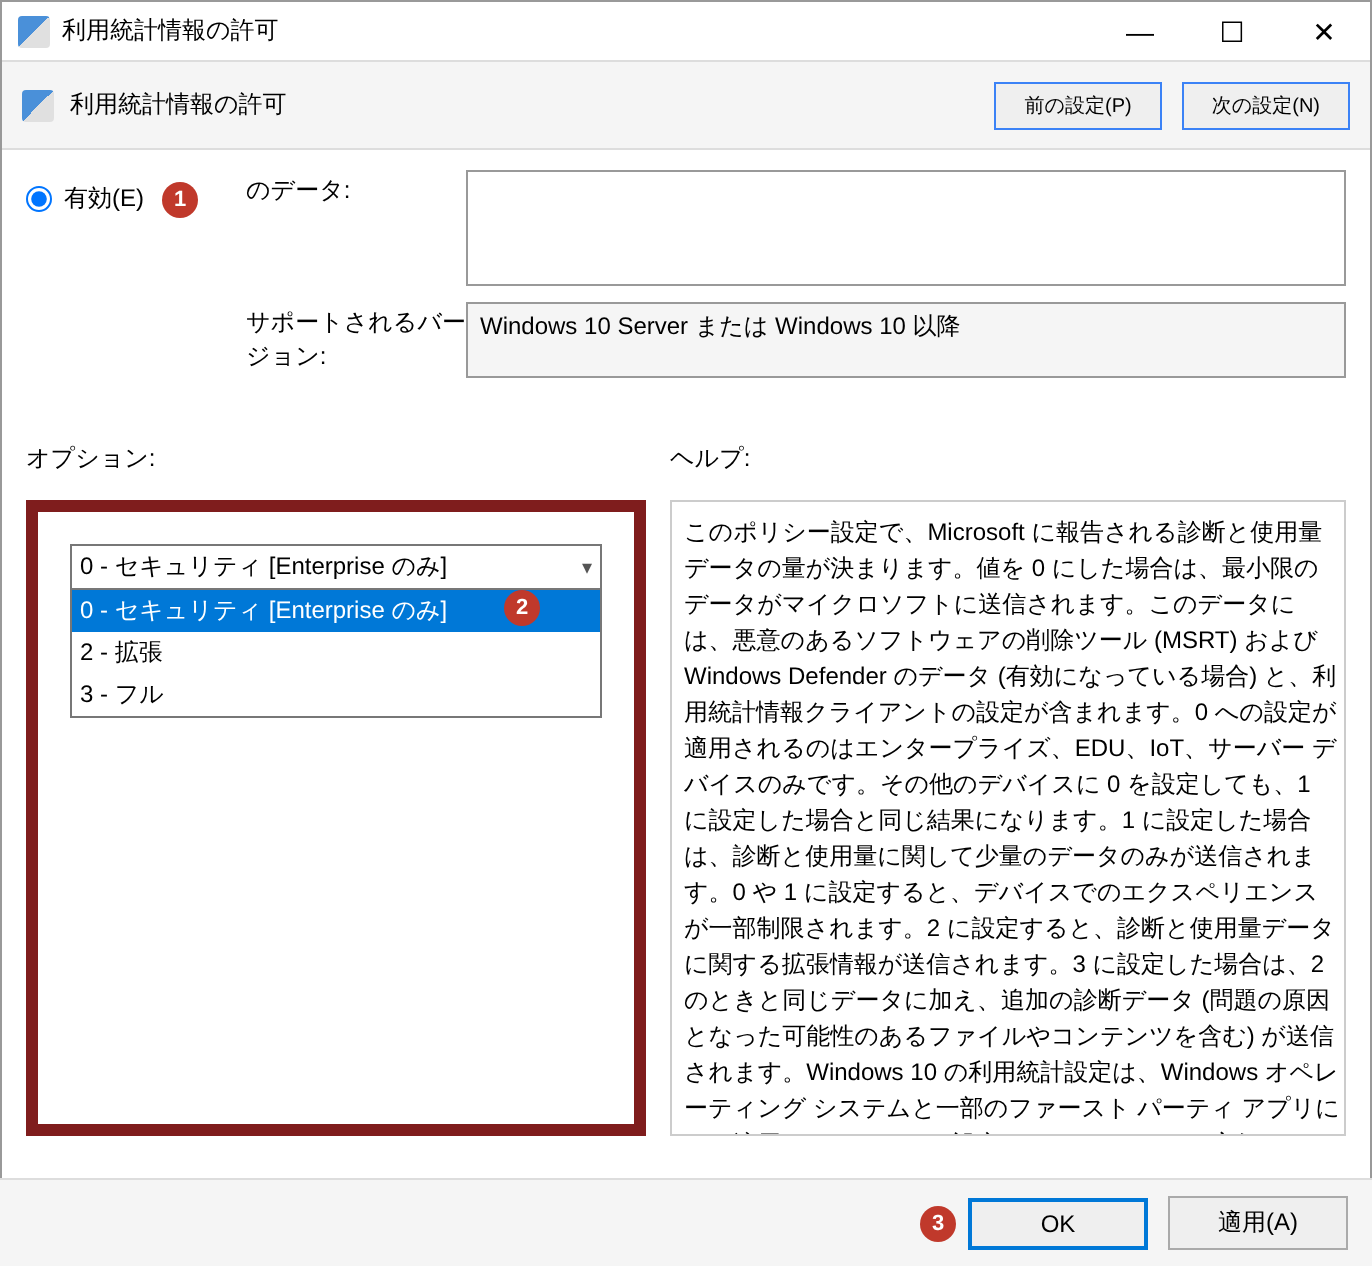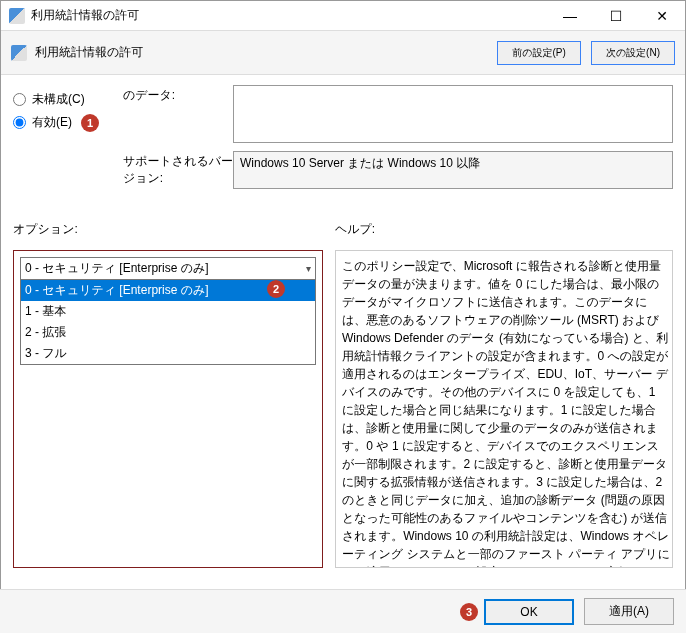--- a/index.html
+++ b/index.html
@@ -21,21 +21,21 @@
 .fields { flex: 1; }
 .field-row { display: flex; margin-bottom: 8px; }
 .field-label { width: 110px; padding-top: 2px; }
 .textarea { flex: 1; border: 1px solid #999; background: #fff; height: 58px; resize: none; font-family: inherit; font-size: 12px; padding: 2px; overflow-y: scroll; }
 .support-box { flex: 1; border: 1px solid #999; background: #f5f5f5; padding: 3px 6px; height: 38px; display: flex; align-items: flex-start; overflow-y: scroll; }
 .columns { display: flex; padding: 0 12px; margin-top: 12px; }
 .col { display: flex; flex-direction: column; }
 .col-left { width: 310px; margin-right: 12px; }
 .col-right { flex: 1; }
 .col-label { margin-bottom: 12px; margin-top: 12px; }
-.panel { border: 1px solid #7f1d1d; height: 318px; padding: 6px; overflow: hidden; }
+.panel { border: 6px solid #7f1d1d; height: 318px; padding: 16px; overflow: hidden; }
 .dropdown { border: 1px solid #777; padding: 2px 4px; display: flex; justify-content: space-between; align-items: center; background: #fff; margin-bottom: 0; }
 .chev { font-size: 10px; color: #555; }
 .listbox { border: 1px solid #777; border-top: none; background: #fff; }
 .opt { padding: 2px 4px; position: relative; }
 .opt.sel { background: #0078d7; color: #fff; }
 .opt .badge2 { position: absolute; right: 30px; top: 0; width: 18px; height: 18px; border-radius: 50%; background: #c0392b; color: #fff; display: flex; align-items: center; justify-content: center; font-size: 11px; font-weight: bold; }
 .help-panel { border: 1px solid #ccc; height: 318px; padding: 6px 2px 6px 6px; overflow-y: scroll; line-height: 1.5; font-size: 12px; word-break: break-all; }
 .footer { position: absolute; bottom: 0; left: 0; right: 0; height: 44px; display: flex; align-items: center; justify-content: flex-end; padding: 0 12px; background: #f5f5f5; border-top: 1px solid #ddd; }
 .fbtn { border: 1px solid #aaa; background: #efefef; padding: 4px 16px; width: 90px; margin-left: 10px; font-size: 12px; text-align: center; position: relative; }
 .fbtn.primary { border: 2px solid #0078d7; }
@@ -57,24 +57,20 @@
 <div class="header">
   <div class="icon"></div>
   <div class="title">利用統計情報の許可</div>
   <button class="hbtn"><span>前の設定(P)</span></button>
   <button class="hbtn"><span>次の設定(N)</span></button>
 </div>
 
 <div class="config-row">
   <div class="radios">
     <label class="radio-item">
-      <input type="radio" name="st" style="">
-      <span>未構成(C)</span>
-    </label>
-    <label class="radio-item">
       <input type="radio" name="st" checked="" style="">
       <span>有効(E)</span>
       <span class="badge">1</span>
     </label>
   </div>
   <div class="fields">
     <div class="field-row">
       <div class="field-label">のデータ:</div>
       <textarea class="textarea" value="" style=""></textarea>
     </div>
@@ -93,21 +89,20 @@
     <div class="panel">
       <div class="dropdown">
         <span>0 - セキュリティ [Enterprise のみ]</span>
         <span class="chev">▾</span>
       </div>
       <div class="listbox">
         <div class="opt sel">
           <span>0 - セキュリティ [Enterprise のみ]</span>
           <span class="badge2">2</span>
         </div>
-        <div class="opt">1 - 基本</div>
         <div class="opt">2 - 拡張</div>
         <div class="opt">3 - フル</div>
       </div>
     </div>
   </div>
   <div class="col col-right">
     <div class="col-label">ヘルプ:</div>
     <div class="help-panel">
       <div>このポリシー設定で、Microsoft に報告される診断と使用量データの量が決まります。値を 0 にした場合は、最小限のデータがマイクロソフトに送信されます。このデータには、悪意のあるソフトウェアの削除ツール (MSRT) および Windows Defender のデータ (有効になっている場合) と、利用統計情報クライアントの設定が含まれます。0 への設定が適用されるのはエンタープライズ、EDU、IoT、サーバー デバイスのみです。その他のデバイスに 0 を設定しても、1 に設定した場合と同じ結果になります。1 に設定した場合は、診断と使用量に関して少量のデータのみが送信されます。0 や 1 に設定すると、デバイスでのエクスペリエンスが一部制限されます。2 に設定すると、診断と使用量データに関する拡張情報が送信されます。3 に設定した場合は、2 のときと同じデータに加え、追加の診断データ (問題の原因となった可能性のあるファイルやコンテンツを含む) が送信されます。Windows 10 の利用統計設定は、Windows オペレーティング システムと一部のファースト パーティ アプリにのみ適用されます。この設定は、Windows 10 で実行されているサード パーティ アプリには適用されません。</div>
       <br>

